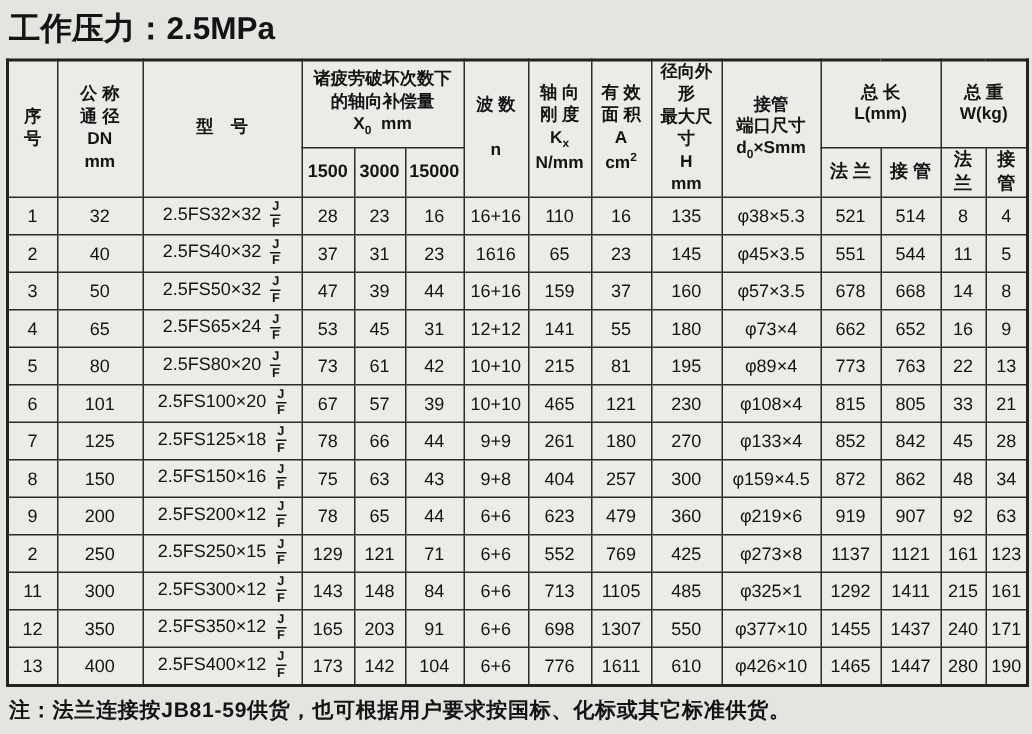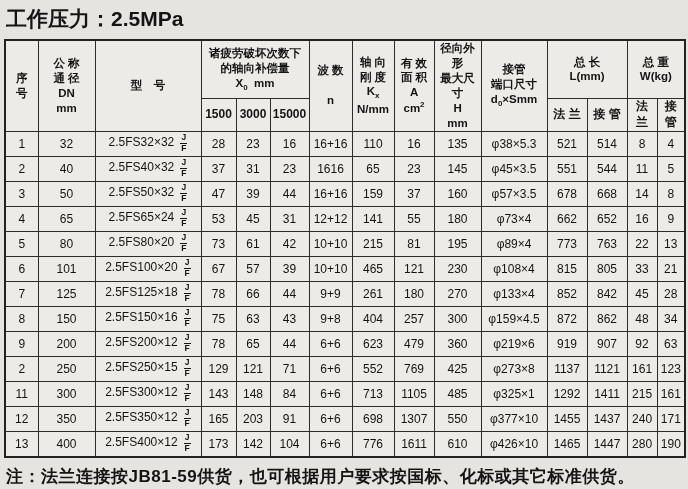--- a/index.html
+++ b/index.html
@@ -37,21 +37,21 @@
   sup { font-size:8px; }
   .model-cell { text-align:center; }
   .jf {
     display:inline-flex; flex-direction:column; align-items:center;
     font-size:8.5px; font-weight:bold; line-height:1.15;
     margin-left:6px; vertical-align:middle;
   }
   .jf-top { border-bottom:1px solid #141414; padding:0 1px; }
   .jf-bot { padding:0 1px; }
   .note {
-    font-size:17px; font-weight:bold;
+    font-size:14px; font-weight:bold;
     padding:7px 2px 0 2px;
     letter-spacing:0.5px;
   }
 </style>
 </head>
 <body>
 
 <div class="page">
 
   <div class="titlebar">

